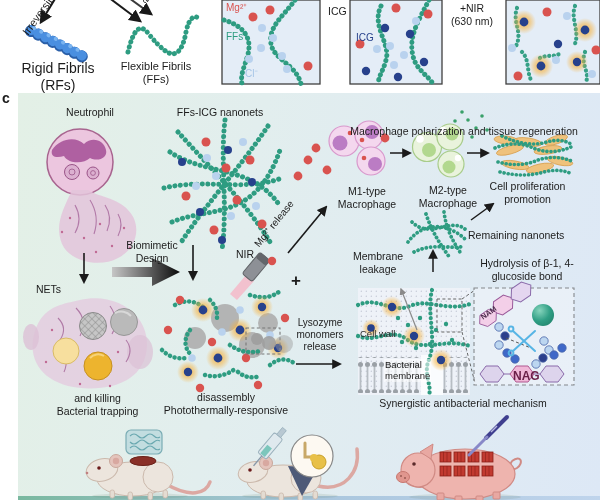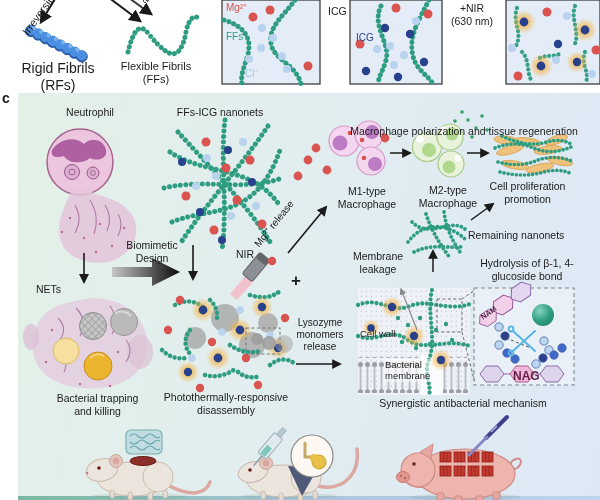--- a/index.html
+++ b/index.html
@@ -649,26 +649,26 @@
     <span class="ln">Bacterial</span>
     <span class="ln">membrane</span>
   </div>
   <div class="lbl ctr" style="left:288px;top:317px;width:64px;font-size:10px;">
     <span class="ln">Lysozyme</span>
     <span class="ln">monomers</span>
     <span class="ln">release</span>
   </div>
 
   <div class="lbl ctr" style="left:40px;top:392px;width:115px;">
+    <span class="ln">and killing</span>
     <span class="ln">Bacterial trapping</span>
-    <span class="ln">and killing</span>
   </div>
   <div class="lbl ctr" style="left:148px;top:391px;width:156px;">
+    <span class="ln">disassembly</span>
     <span class="ln">Photothermally-responsive</span>
-    <span class="ln">disassembly</span>
   </div>
   <div class="lbl ctr" style="left:368px;top:397px;width:190px;">Synergistic antibacterial mechanism</div>
   <div class="lbl ctr" style="left:468px;top:257px;width:118px;">
     <span class="ln">Hydrolysis of β-1, 4-</span>
     <span class="ln">glucoside bond</span>
   </div>
   <div class="lbl rot" style="left:479px;top:314px;transform:rotate(-35deg);font-size:7.5px;color:#4a2a4a;font-weight:bold;">NAM</div>
   <div class="lbl" style="left:513px;top:369px;font-size:12px;color:#6a2048;font-weight:bold;">NAG</div>
 </div>
 

